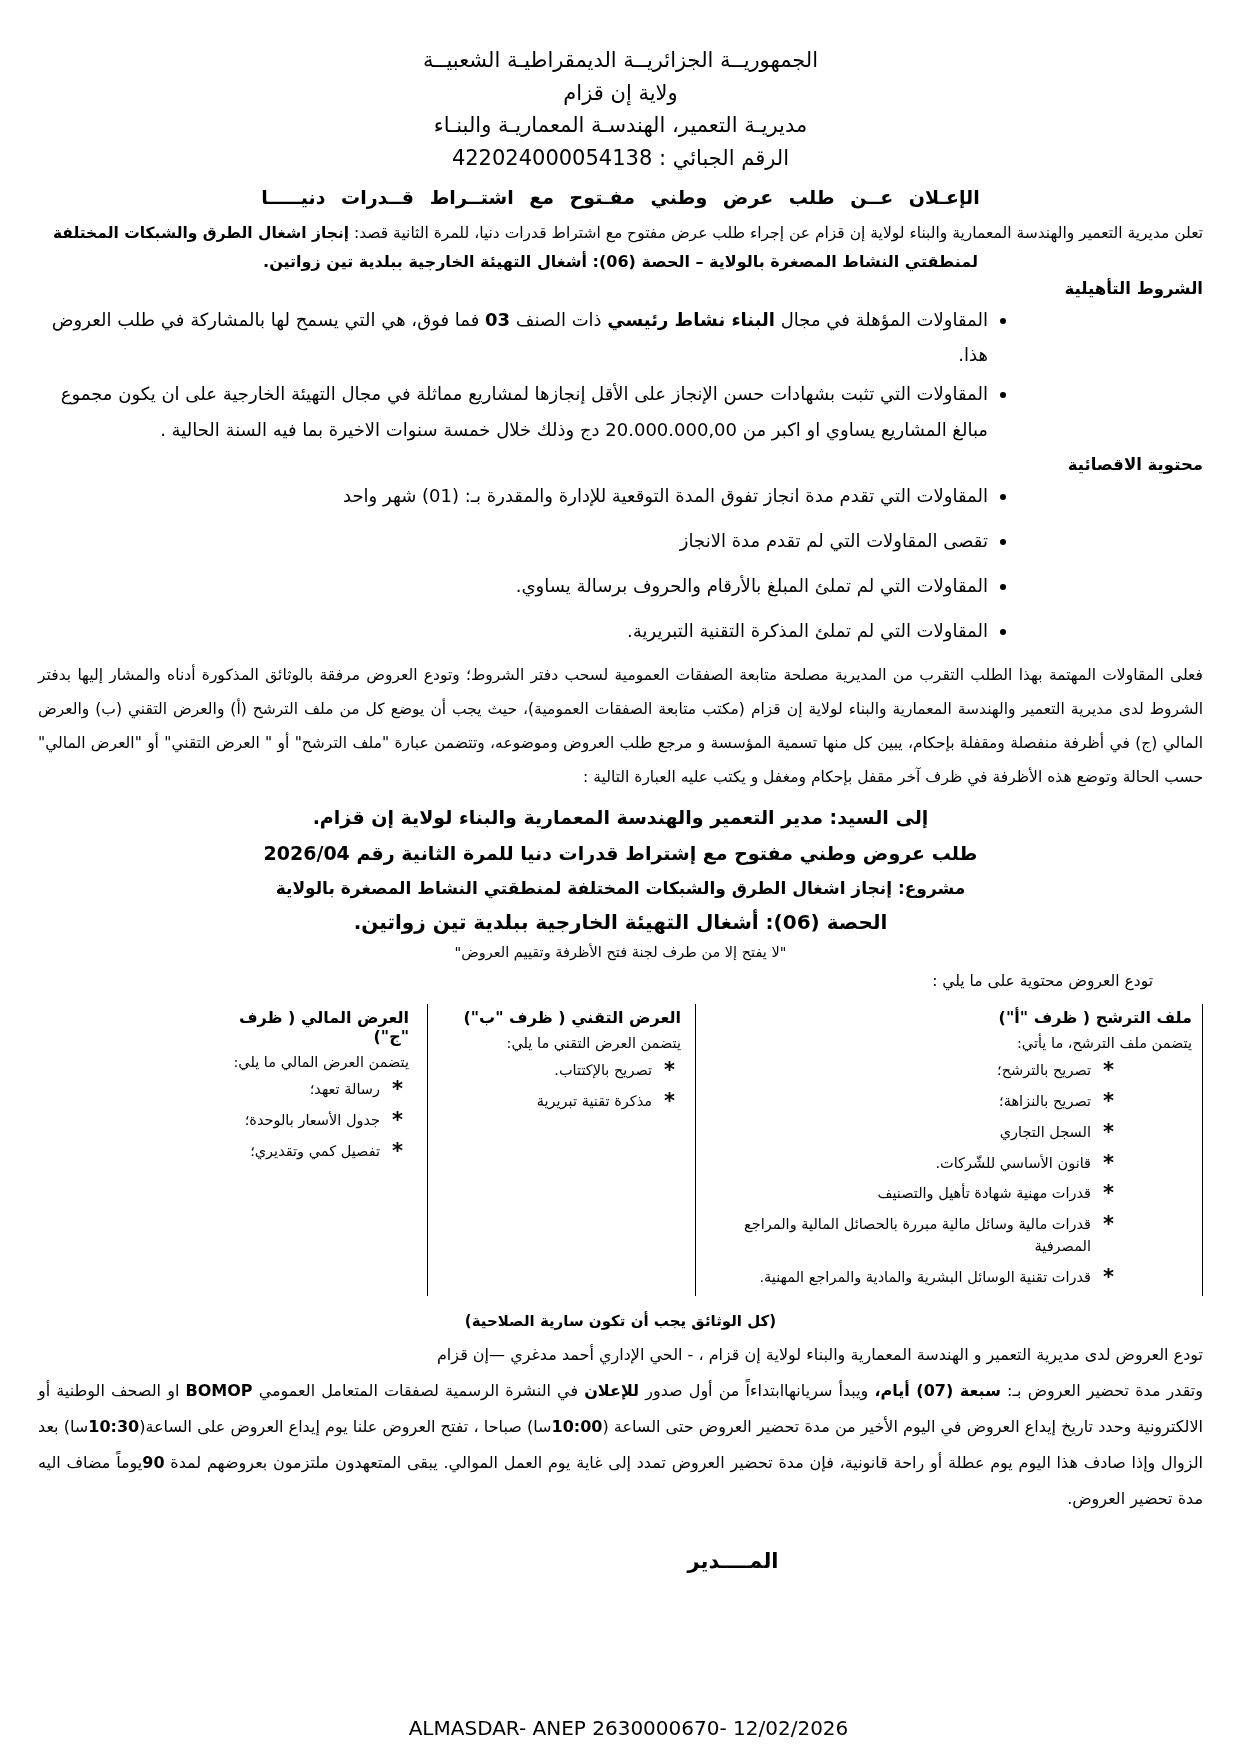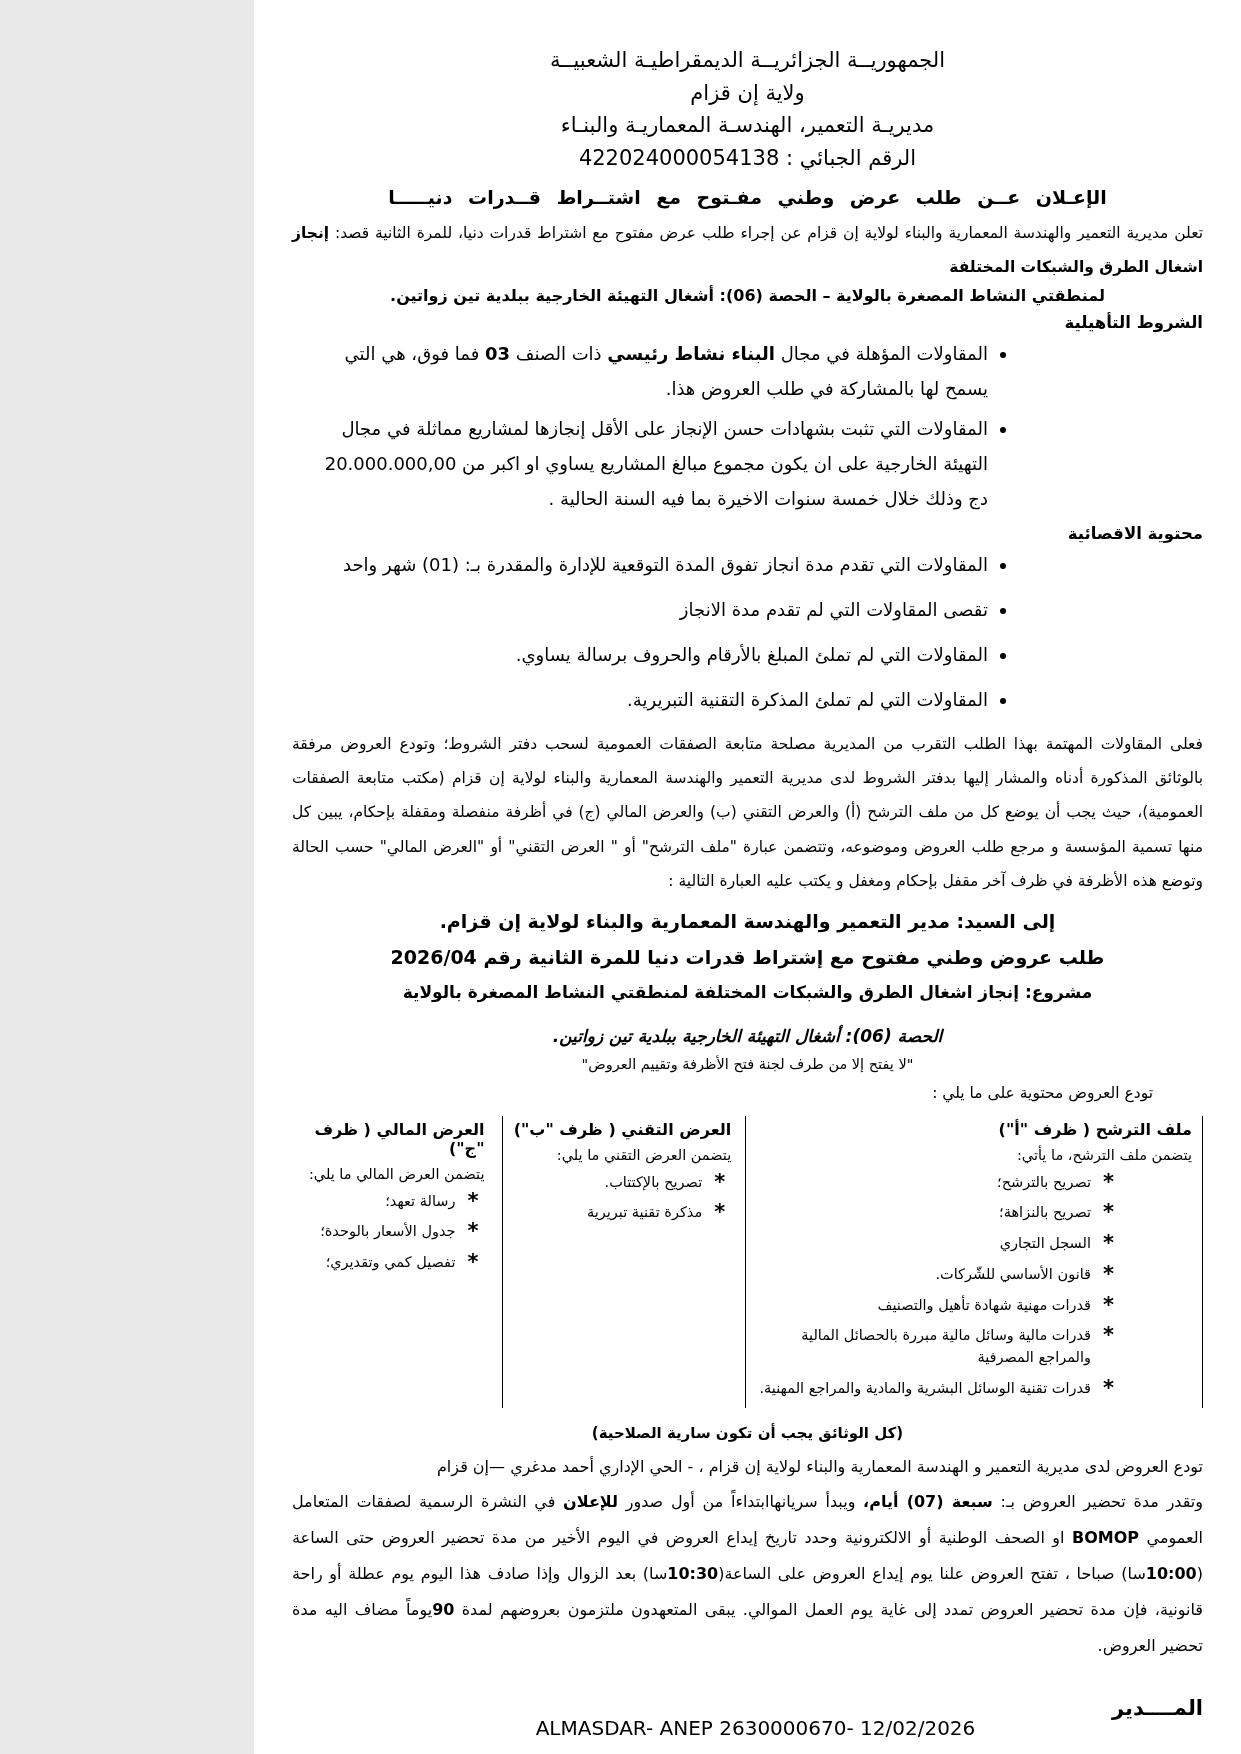--- a/index.html
+++ b/index.html
@@ -1,17 +1,17 @@
 <!DOCTYPE html>
 <html lang="ar" dir="rtl"><head>
 <meta charset="utf-8">
 <style>
   html,body{margin:0;padding:0;background:#e9e9e9;}
   .page{
-    width:987px;height:1754px;background:#ffffff;color:#000;
+    width:1241px;height:1754px;background:#ffffff;color:#000;
     font-family:"DejaVu Sans",sans-serif;direction:rtl;
     position:relative;box-sizing:border-box;
     padding:44px 38px 0 38px;overflow:hidden;
   }
   .center{text-align:center;}
   
   .hdr{text-align:center;font-size:21px;line-height:1.55;}
   
   .title{margin-top:12px;text-align:center;font-weight:bold;}
   .title .t1{font-size:19px;word-spacing:9px;letter-spacing:.5px;}
@@ -22,40 +22,40 @@
   .intro2{font-size:16px;font-weight:bold;margin-top:2px;}
   .sec-heading{font-size:16.5px;font-weight:bold;text-align:right;margin-top:8px;}
   ul.blist{margin:4px 0 0 8px;padding:0 215px 0 0;list-style:disc;font-size:18px;}
   ul.blist li{line-height:1.95;margin-bottom:4px;}
   ul.excl li{margin-bottom:10px;}
   
   .env{text-align:center;margin-top:10px;}
   .env .e1{font-size:19px;font-weight:bold;margin-top:12px;}
   .env .e2{font-size:19px;font-weight:bold;margin-top:14px;}
   .env .e3{font-size:17px;font-weight:bold;margin-top:14px;}
-  .env .e4{font-size:17px;font-weight:bold;margin-top:24px;font-style:italic;}
+  .env .e4{font-size:20px;font-weight:bold;margin-top:12px;}
   .env .warn{font-size:14.5px;margin-top:10px;}
   .offers-intro{font-size:15.5px;margin-top:12px;text-align:right;padding-left:60px;text-align:left;direction:rtl;}
   .offers-intro{text-align:right;padding-right:50px;}
   
   .columns{display:flex;margin-top:14px;min-height:292px;align-items:stretch;}
   .col{box-sizing:border-box;}
   .col-candidacy{width:508px;border-right:1.5px solid #000;border-left:1.5px solid #000;padding:4px 10px 0 6px;}
   .col-technical{width:268px;border-left:1.5px solid #000;padding:4px 14px 0 6px;}
   .col-financial{width:232px;padding:4px 18px 0 4px;}
   .col-title{font-weight:bold;font-size:16px;text-align:right;}
   .col-intro{font-size:14.5px;margin-top:8px;text-align:right;}
   .col-item{display:flex;align-items:flex-start;font-size:14.5px;margin-top:9px;line-height:1.5;}
   .col-candidacy .col-item{padding-right:78px;}
   .col-technical .col-item,.col-financial .col-item{padding-right:6px;}
   .star{font-size:21px;line-height:1;margin-left:12px;font-weight:bold;}
   .validity{text-align:center;font-size:15px;font-weight:bold;margin-top:16px;}
   .deposit{font-size:16px;margin-top:10px;text-align:right;line-height:1.9;}
   .prep{font-size:16px !important;line-height:2.25 !important;margin-top:2px !important;}
-  .director{font-weight:bold;font-size:21px;margin-top:32px;padding-left:0;text-align:right;direction:ltr;}
+  .director{font-weight:bold;font-size:21px;margin-top:32px;padding-left:0;text-align:center;direction:ltr;}
   .director span{display:inline-block;margin-left:225px;}
   .footer{position:absolute;bottom:14px;left:8px;width:100%;text-align:center;font-size:20px;direction:ltr;font-family:"DejaVu Sans",sans-serif;}
 </style>
 </head>
 <body>
 
 <div class="page">
 
   <div class="hdr">
     <div>الجمهوريــة الجزائريــة الديمقراطيـة الشعبيــة</div>

